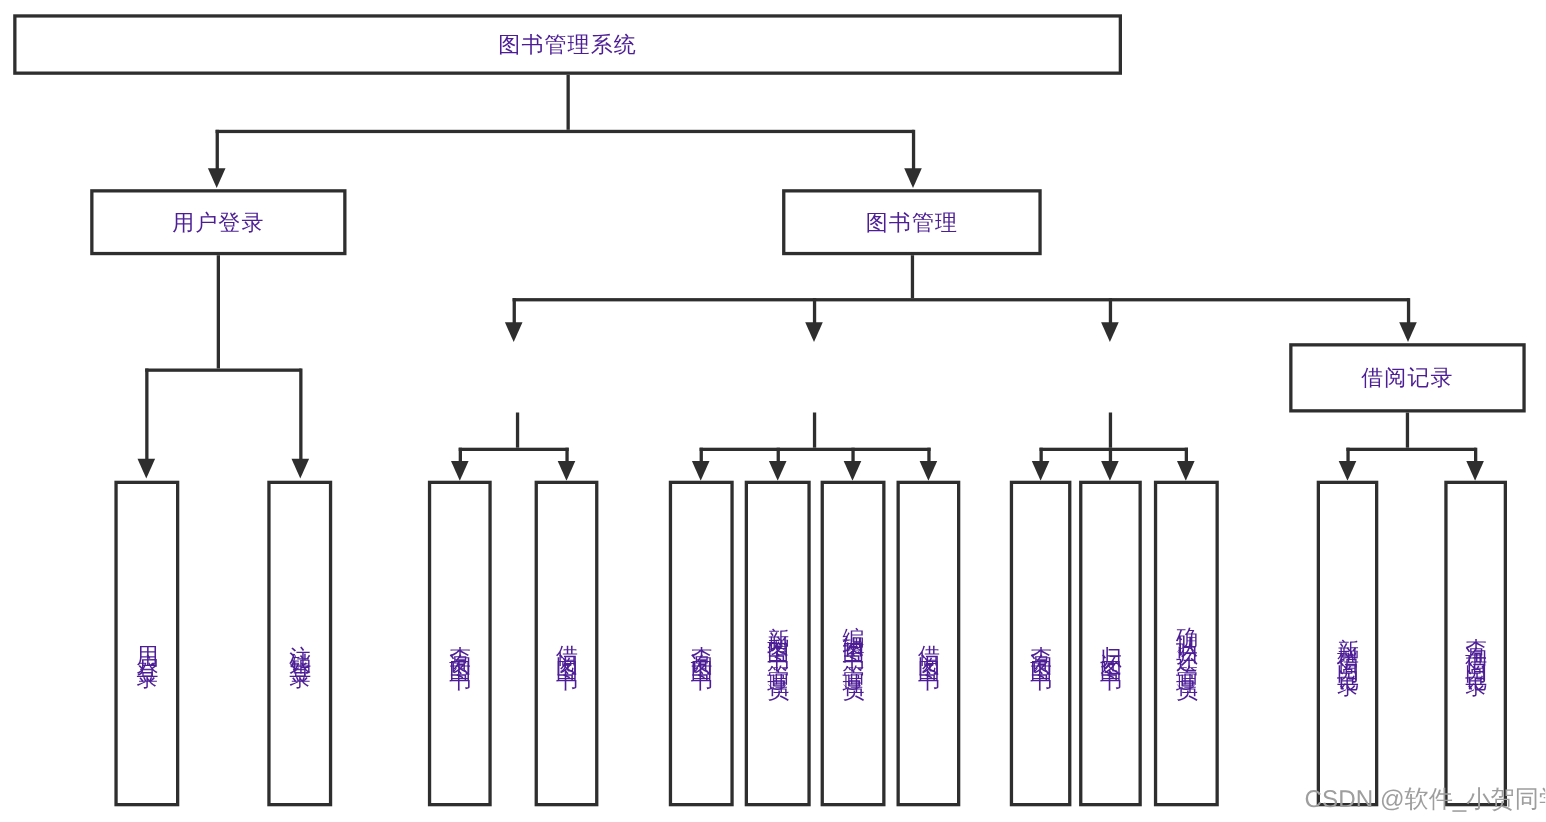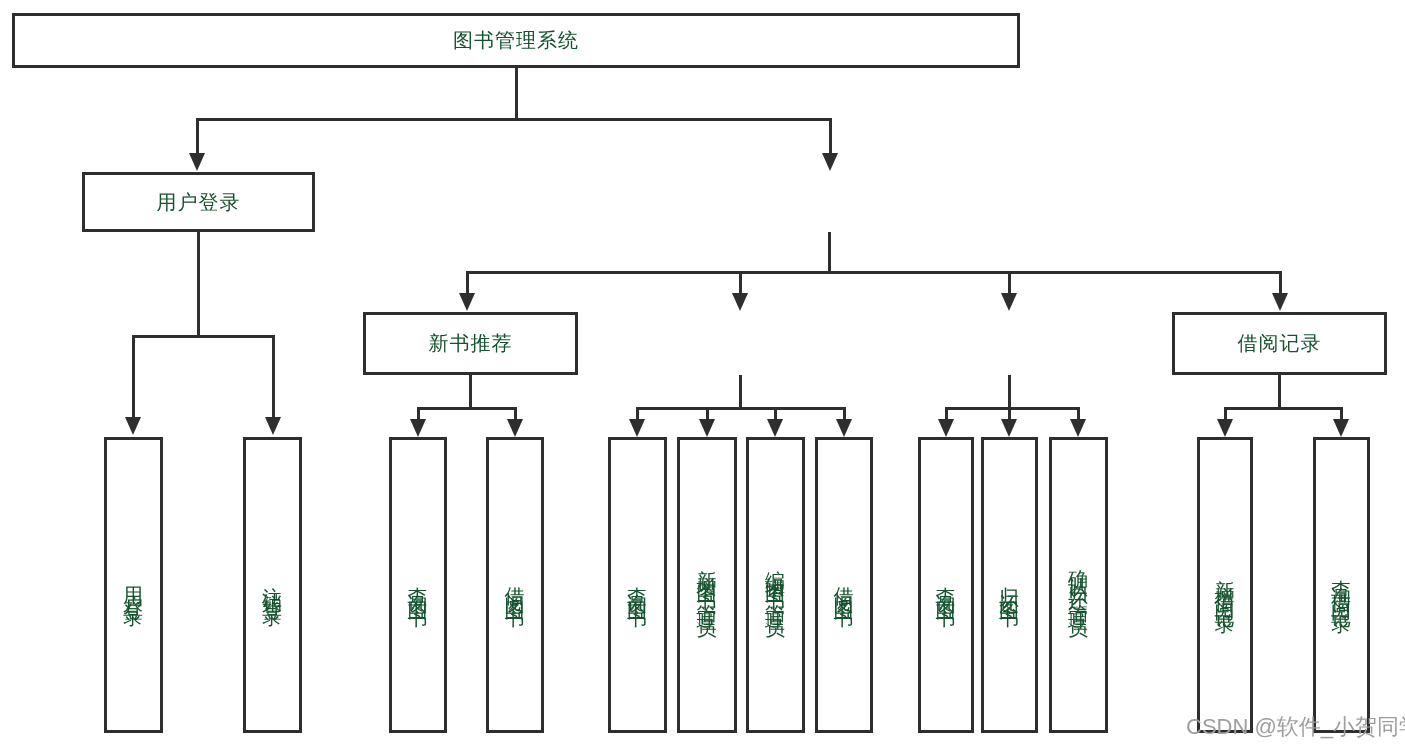--- a/index.html
+++ b/index.html
@@ -17,21 +17,21 @@
   }
   
   .hbox, .vbox {
     position: absolute;
     border: 3px solid #2e2e2e;
     background: #ffffff;
     display: flex;
     align-items: center;
     justify-content: center;
     box-sizing: border-box;
-    color: #14532d;
+    color: #4c1d95;
   }
   .hbox .label {
     font-size: 20px;
     letter-spacing: 1px;
     white-space: nowrap;
   }
   .vbox .vlabel {
     writing-mode: vertical-rl;
     text-orientation: mixed;
     font-size: 20px;
@@ -80,42 +80,42 @@
   <div class="vline" style="left:515px; top:68px; height:50px;"></div>
   <div class="hline" style="left:196px; top:118px; width:635px;"></div>
   <div class="vline" style="left:196px; top:118px; height:38px;"></div>
   <div class="arrow" style="left:189px; top:153px;"></div>
   <div class="vline" style="left:829px; top:118px; height:38px;"></div>
   <div class="arrow" style="left:822px; top:153px;"></div>
 
   <div class="hbox" style="left:82px; top:172px; width:233px; height:60px;">
     <span class="label">用户登录</span>
   </div>
+  <div class="hbox" style="left:711px; top:172px; width:236px; height:60px;">
+    <span class="label">图书管理</span>
+  </div>
 
   <div class="vline" style="left:197px; top:232px; height:103px;"></div>
   <div class="hline" style="left:132px; top:335px; width:142px;"></div>
   <div class="vline" style="left:132px; top:335px; height:84px;"></div>
   <div class="arrow" style="left:125px; top:417px;"></div>
   <div class="vline" style="left:272px; top:335px; height:84px;"></div>
   <div class="arrow" style="left:265px; top:417px;"></div>
 
   <div class="vline" style="left:828px; top:232px; height:39px;"></div>
   <div class="hline" style="left:466px; top:271px; width:815px;"></div>
   <div class="vline" style="left:466px; top:271px; height:25px;"></div>
   <div class="arrow" style="left:459px; top:293px;"></div>
   <div class="vline" style="left:739px; top:271px; height:25px;"></div>
   <div class="arrow" style="left:732px; top:293px;"></div>
   <div class="vline" style="left:1008px; top:271px; height:25px;"></div>
   <div class="arrow" style="left:1001px; top:293px;"></div>
   <div class="vline" style="left:1279px; top:271px; height:25px;"></div>
   <div class="arrow" style="left:1272px; top:293px;"></div>
 
-  <div class="hbox" style="left:363px; top:312px; width:215px; height:63px;">
-    <span class="label">新书推荐</span>
-  </div>
   <div class="hbox" style="left:1172px; top:312px; width:215px; height:63px;text-align:right;">
     <span class="label">借阅记录</span>
   </div>
 
   <div class="vline" style="left:469px; top:375px; height:32px;"></div>
   <div class="hline" style="left:417px; top:407px; width:100px;"></div>
   <div class="vline" style="left:417px; top:407px; height:16px;"></div>
   <div class="arrow" style="left:410px; top:419px;"></div>
   <div class="vline" style="left:514px; top:407px; height:16px;"></div>
   <div class="arrow" style="left:507px; top:419px;"></div>

